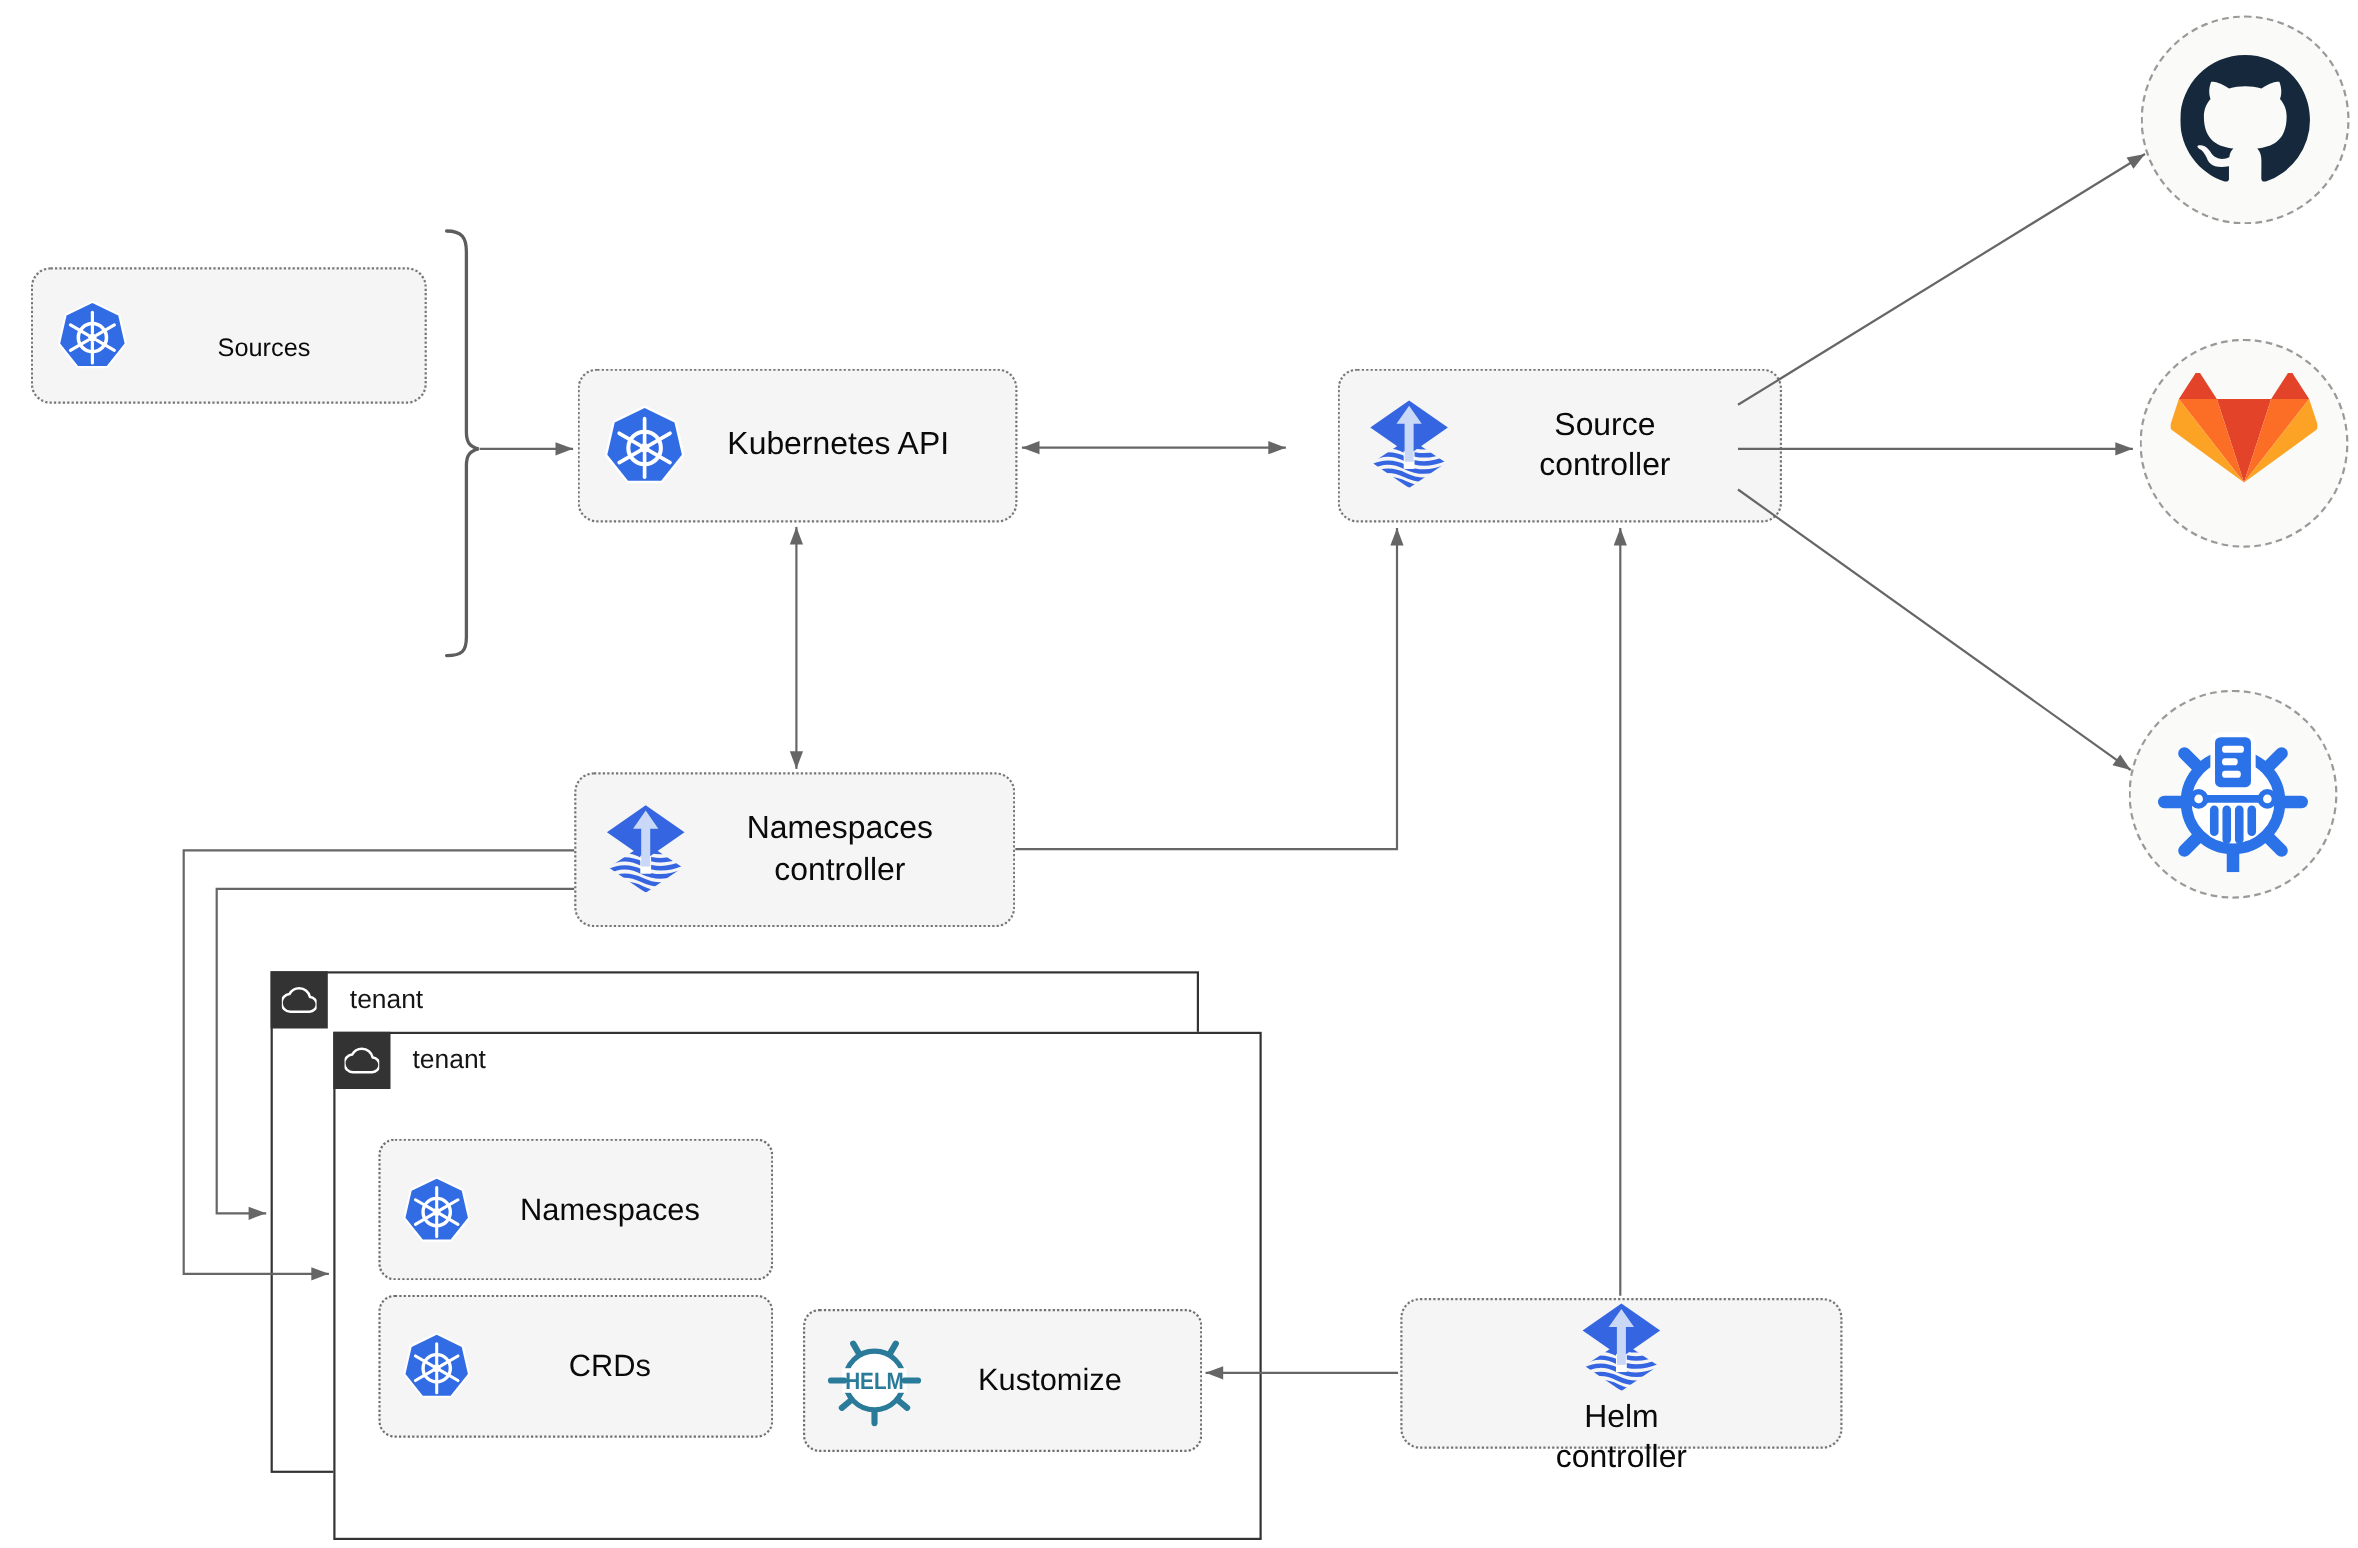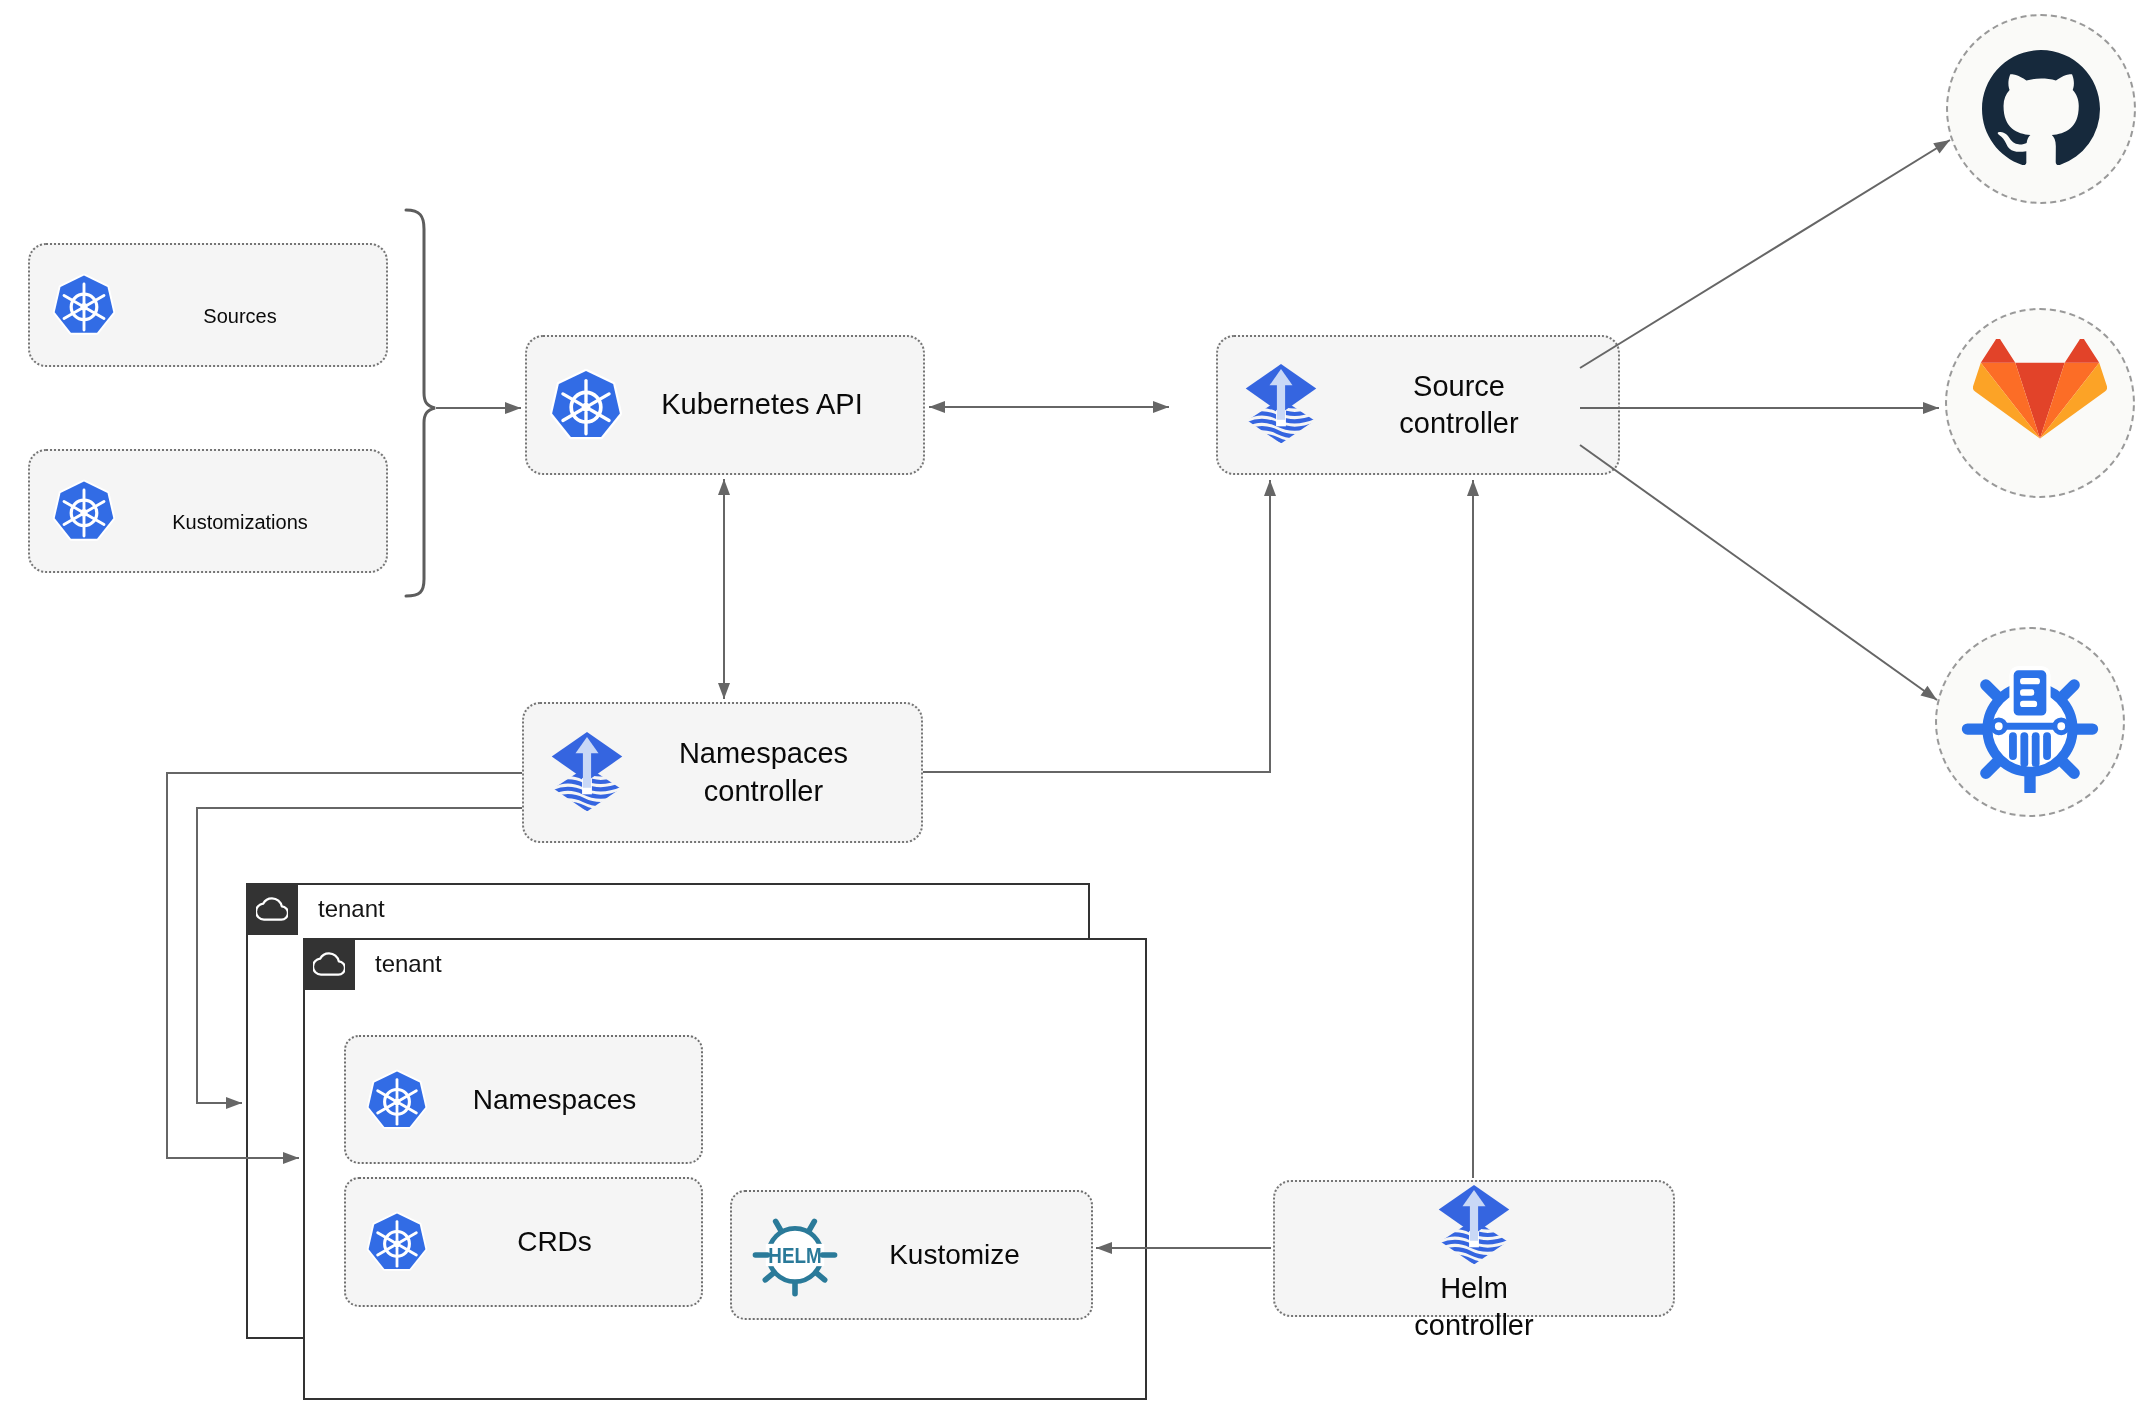--- a/index.html
+++ b/index.html
@@ -3,21 +3,21 @@
 <meta charset="utf-8">
 <style>
   html,body{margin:0;padding:0;background:#fff;}
   body{font-family:"Liberation Sans", sans-serif;}
   .canvas{position:relative;width:2144px;height:1407px;background:#ffffff;overflow:hidden;}
 
   
   .node{position:absolute;background:#f5f5f5;border:2px dotted #757575;border-radius:18px;
         display:flex;align-items:center;box-sizing:border-box;padding:0 22px;z-index:2;}
   .node .lbl{flex:1;text-align:center;font-size:29px;color:#0a0a0a;line-height:1.28;}
-  .node.small .lbl{font-size:20px;margin-top:24px;}
+  .node.small .lbl{font-size:23px;margin-top:24px;}
   .node.two .lbl{max-width:175px;margin:0 auto;}
   .node .ic{flex:0 0 auto;display:block;}
 
   
   .tenant{position:absolute;background:#ffffff;border:2px solid #333333;box-sizing:border-box;}
   .tenant.back{z-index:1;}
   .tenant.front{z-index:2;}
   .tab{position:absolute;left:-2px;top:-2px;width:52px;height:52px;background:#333333;
        display:flex;align-items:center;justify-content:center;}
   .tlabel{position:absolute;left:70px;top:0;height:48px;display:flex;align-items:center;
@@ -141,26 +141,20 @@
 
 <div class="canvas">
 
   <div class="node small" style="left:28px;top:243px;width:360px;height:124px;">
     <svg class="ic" width="64" height="64">
         <use href="#sym-k8s"></use>
       </svg>
     <div class="lbl">Sources</div>
   </div>
 
-  <div class="node small" style="left:28px;top:449px;width:360px;height:124px;">
-    <svg class="ic" width="64" height="64">
-        <use href="#sym-k8s"></use>
-      </svg>
-    <div class="lbl">Kustomizations</div>
-  </div>
 
   <div class="node" style="left:525px;top:335px;width:400px;height:140px;">
     <svg class="ic" width="74" height="74">
         <use href="#sym-k8s"></use>
       </svg>
     <div class="lbl">Kubernetes API</div>
   </div>
 
   <div class="node two" style="left:1216px;top:335px;width:404px;height:140px;">
     <svg class="ic" width="82" height="88">

